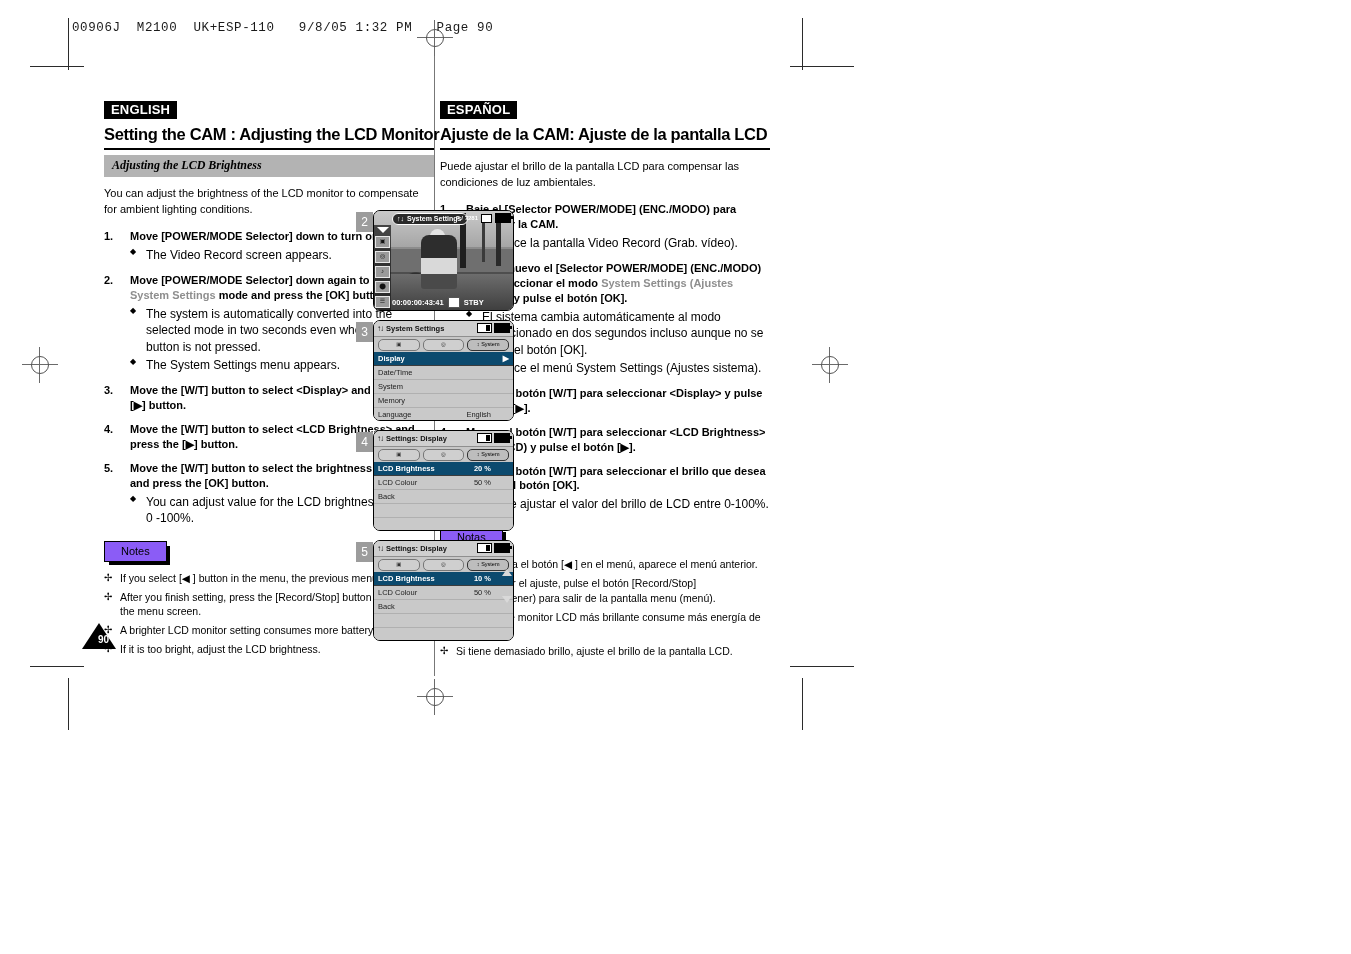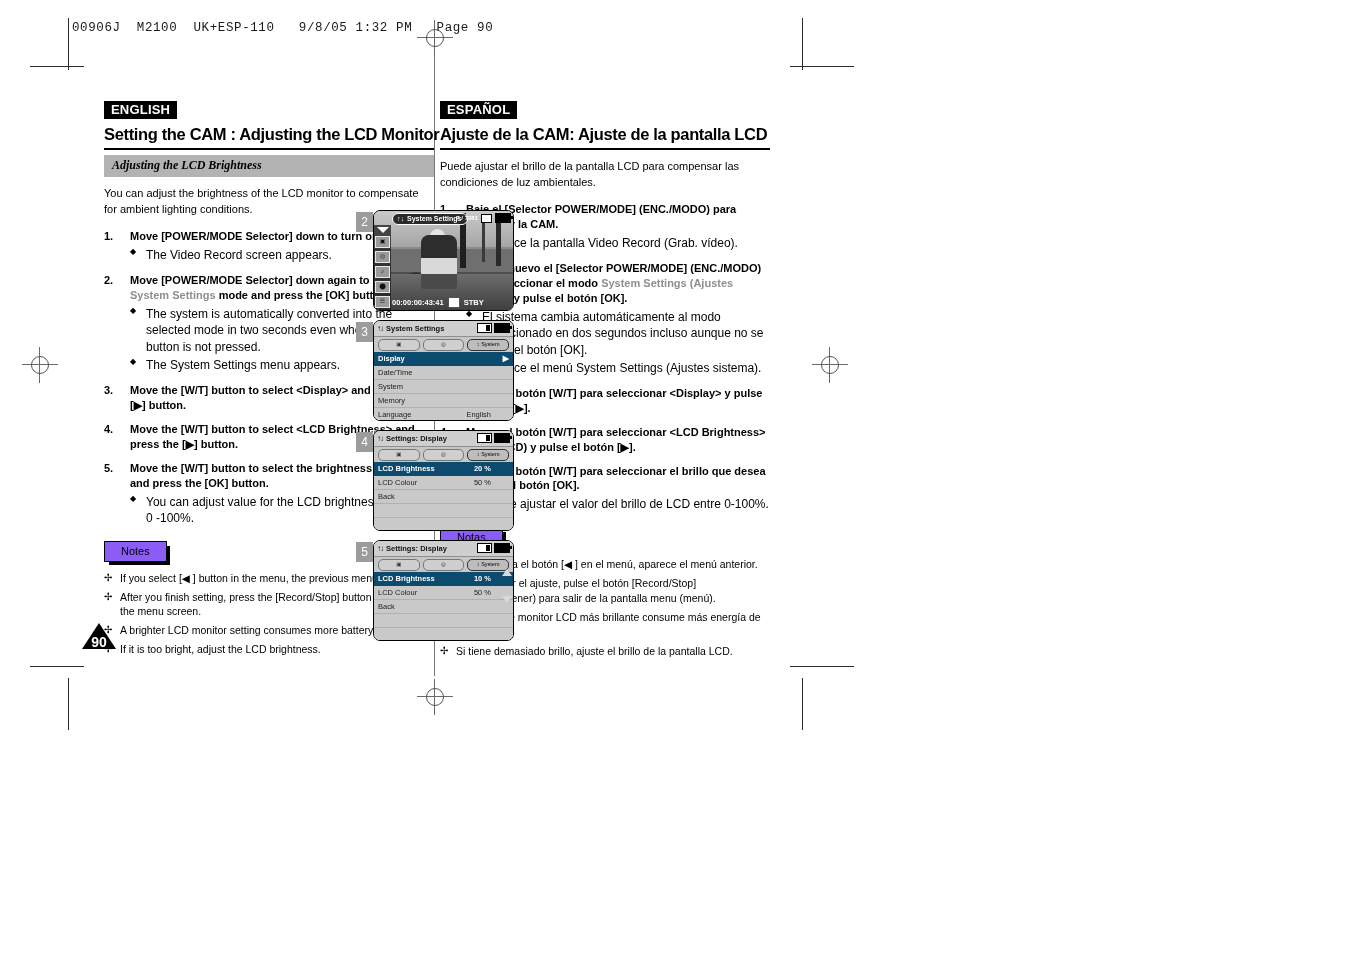--- a/index.html
+++ b/index.html
@@ -148,22 +148,22 @@
     position: absolute;
     left: 82px; top: 623px;
     width: 0; height: 0;
     border-left: 17px solid transparent;
     border-right: 17px solid transparent;
     border-bottom: 26px solid #000;
   }
   .pagebadge span {
     position: absolute;
     left: -10px; top: 11px;
-    width: 20px; text-align: center;
-    color: #fff; font-size: 14px; font-weight: bold;
+    width: 20px; text-align: right;
+    color: #fff; font-size: 10px; font-weight: bold;
   }
 
   
   .screens { position: absolute; left: 356px; top: 210px; width: 170px; }
   .screen-block { position: relative; margin-bottom: 6px; }
   .stepnum {
     position: absolute; left: 0; top: 2px;
     width: 17px; height: 20px;
     background: #9c9c9c; color: #fff;
     font-size: 12px; font-weight: normal;

